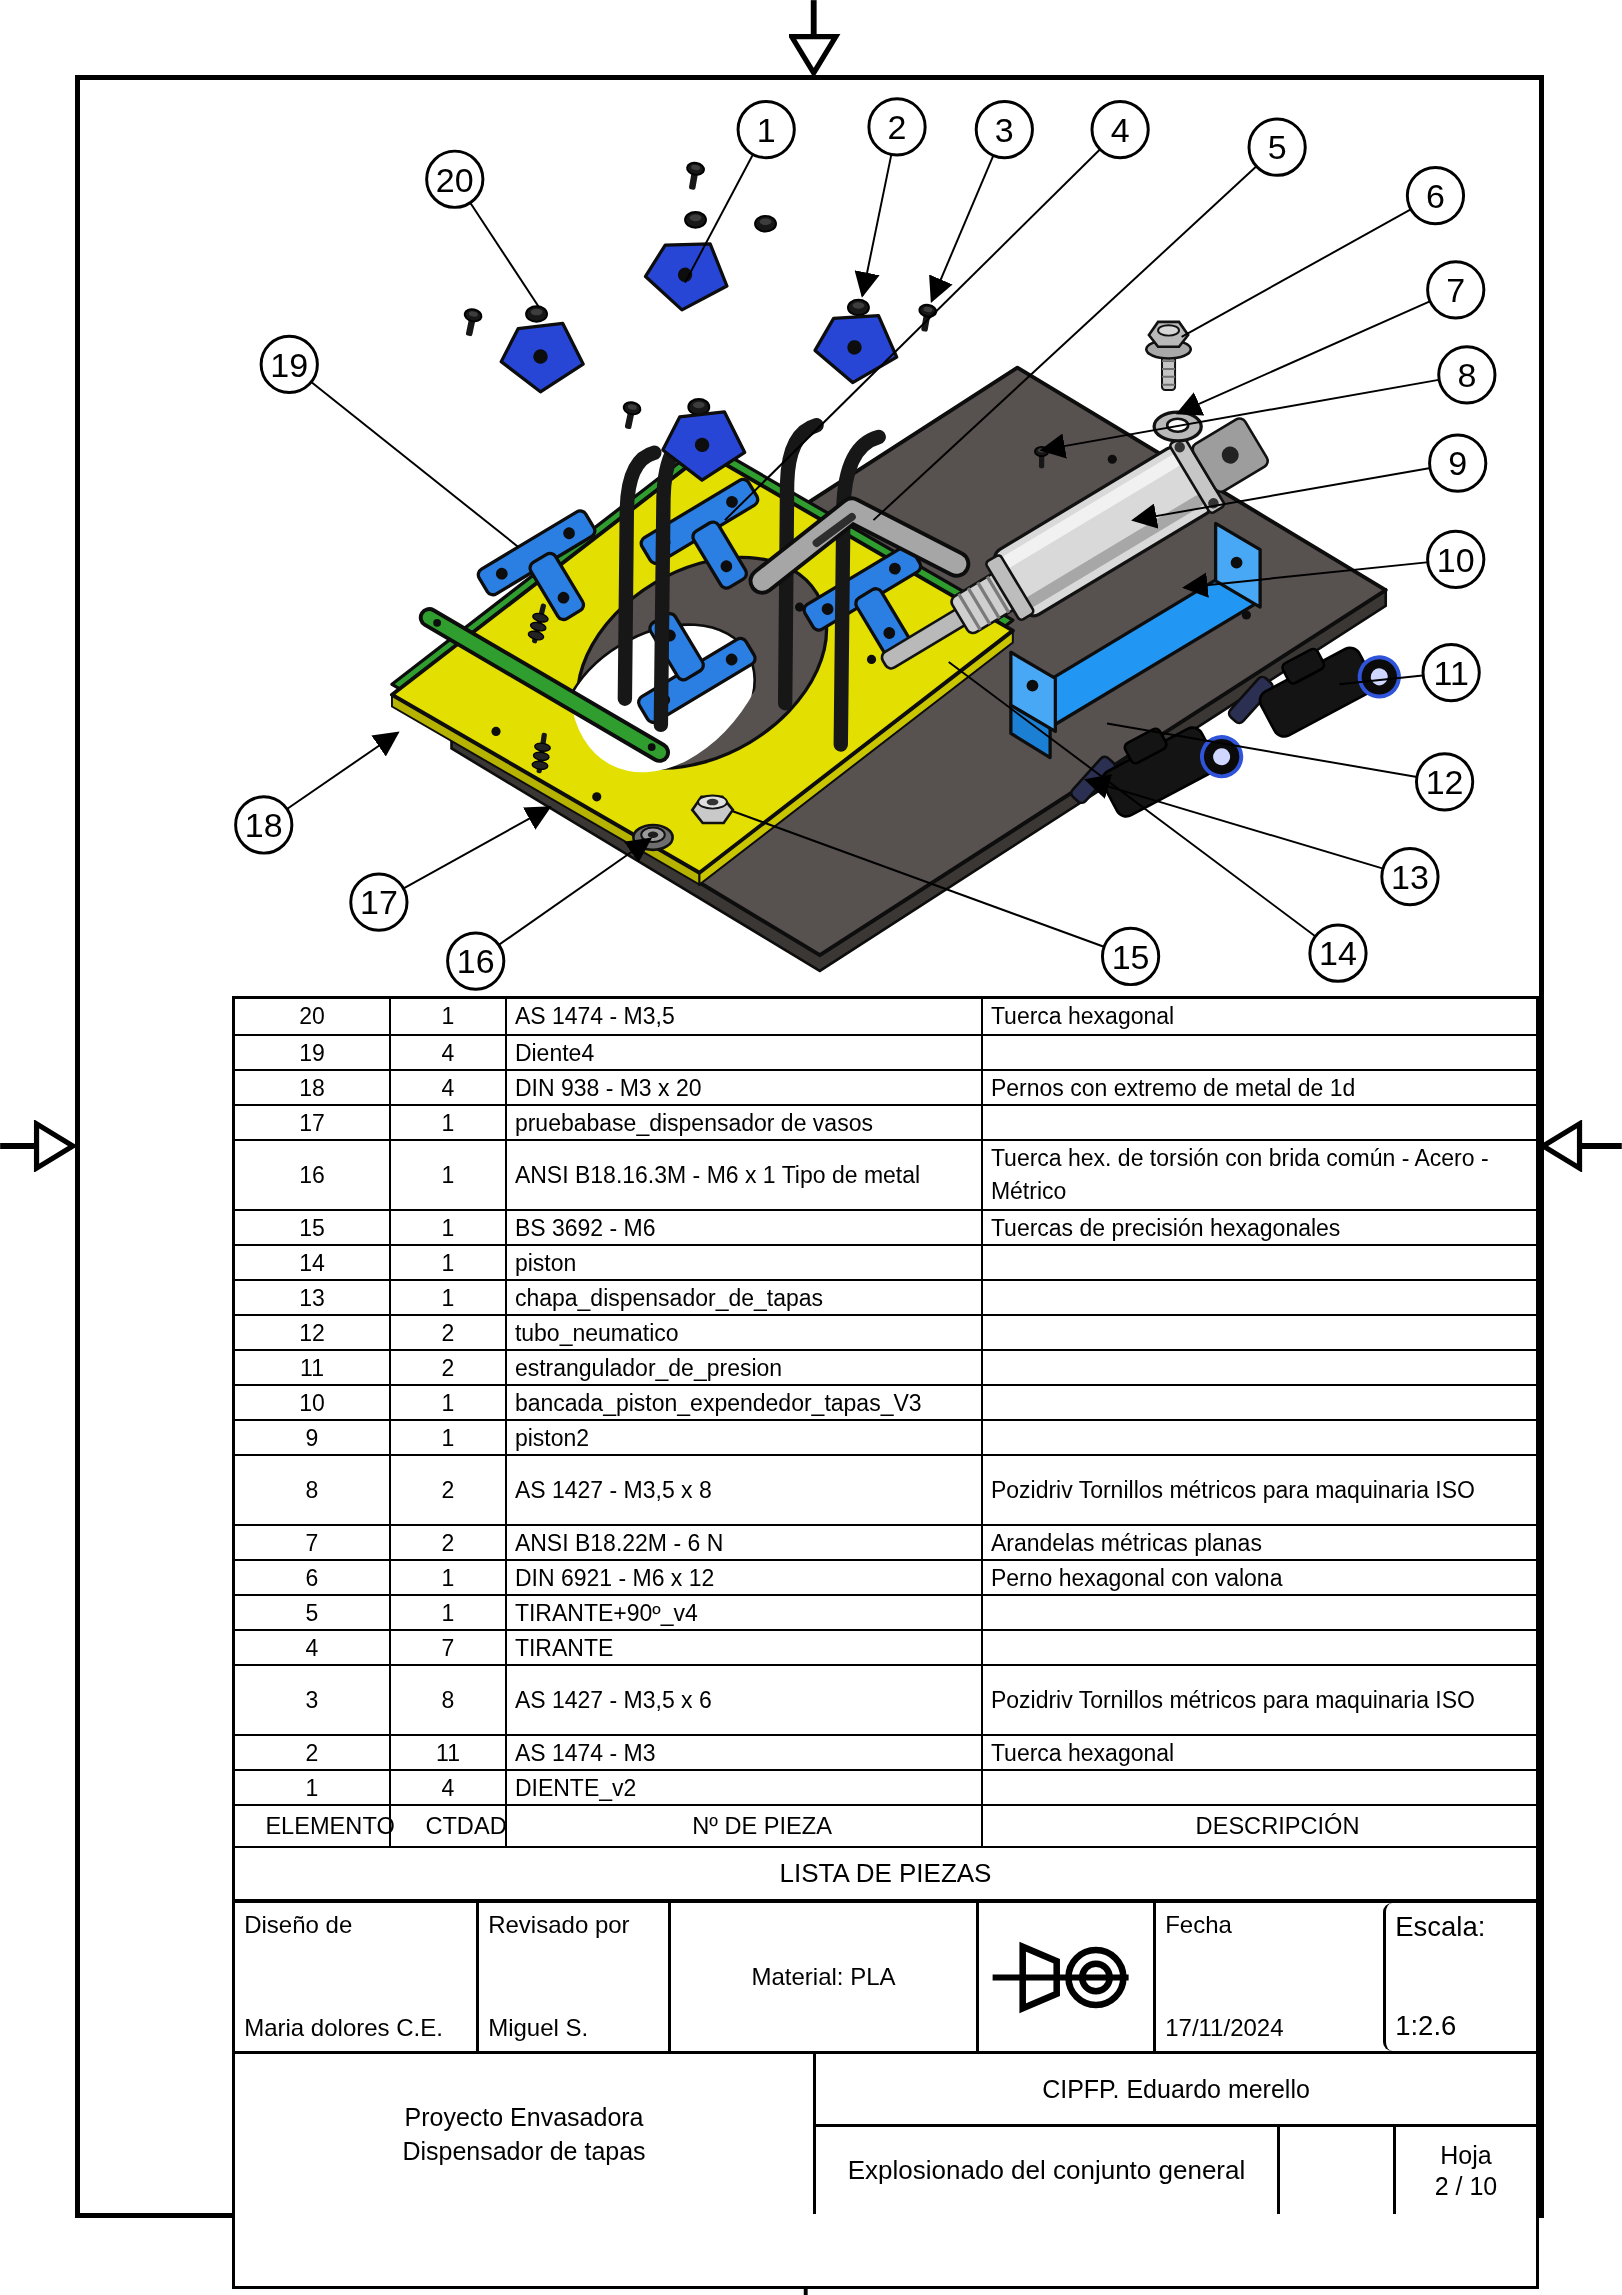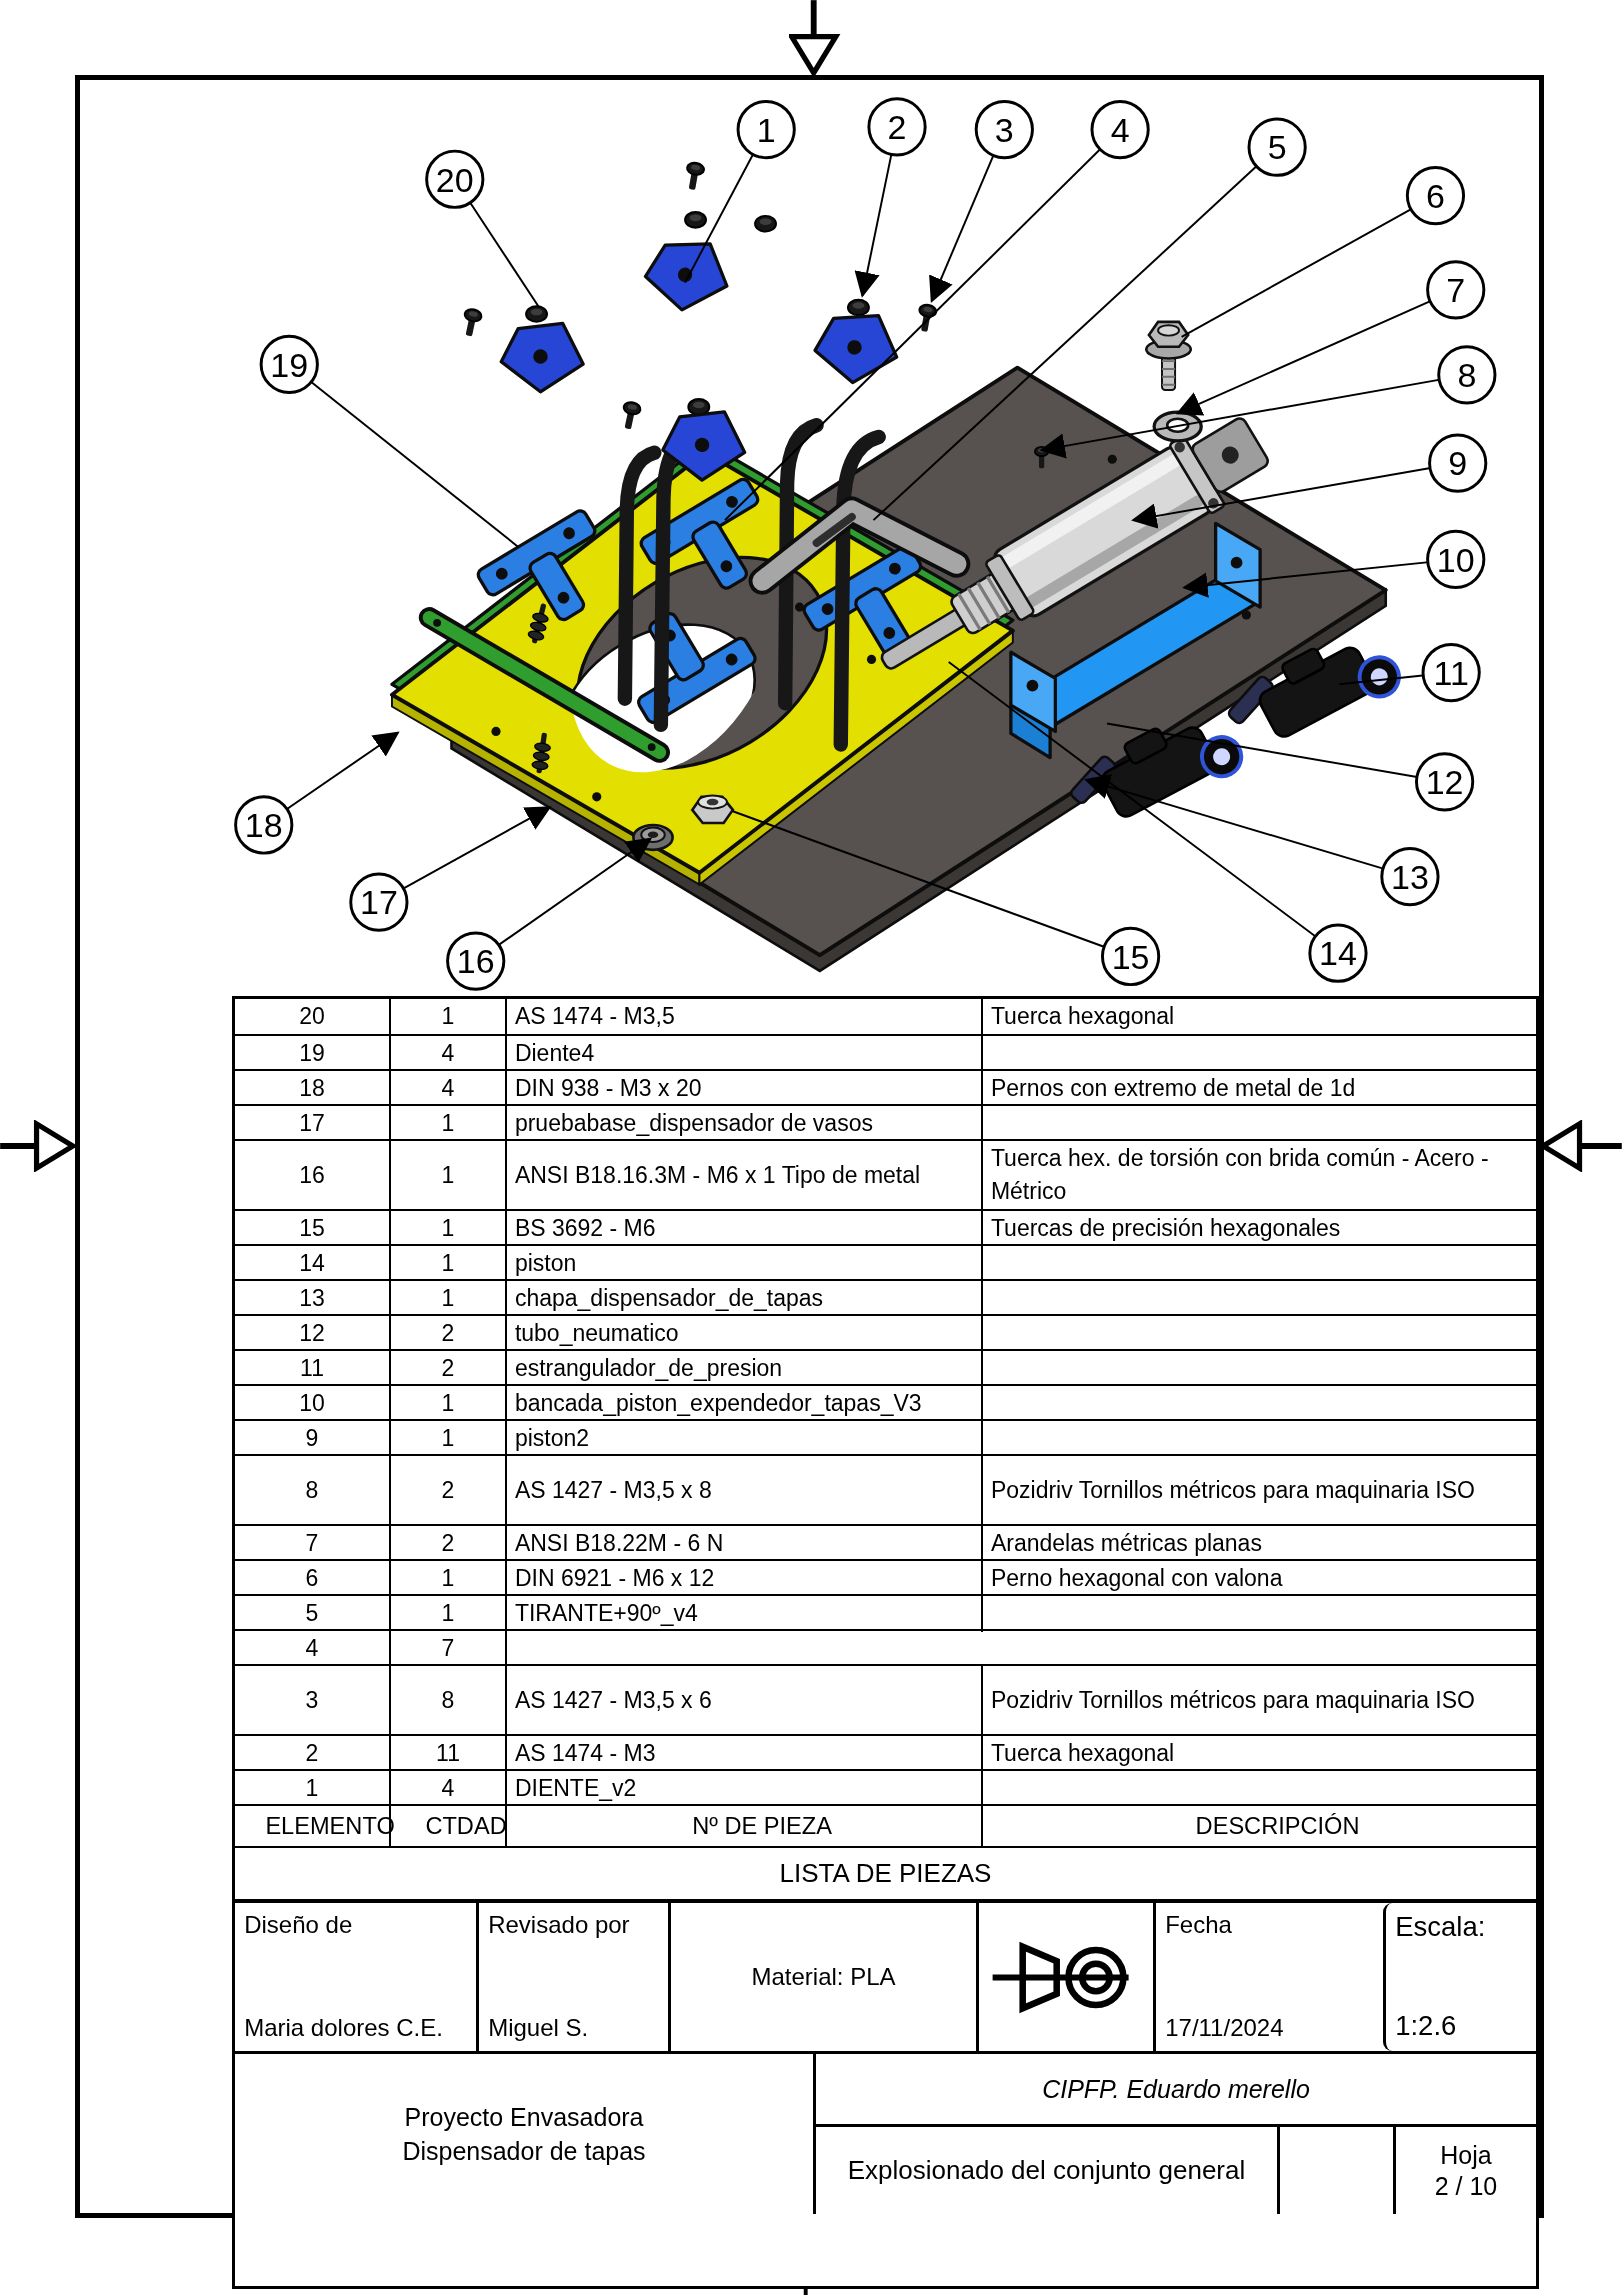--- a/index.html
+++ b/index.html
@@ -35,21 +35,21 @@
            font-size:24px;}
   .tb-cell:first-child{border-left:none;}
   .lblval{display:flex;flex-direction:column;justify-content:space-between;
           padding:7.9px 9.2px 9.2px 9.2px;}
   .center-cell{display:flex;align-items:center;justify-content:center;}
   .tb-row2{display:grid;grid-template-columns:578px 1fr;height:160px;box-sizing:border-box;}
   .tb-project{display:flex;flex-direction:column;align-items:center;justify-content:center;
               font-size:25px;line-height:34px;}
   .tb-right{display:flex;flex-direction:column;border-left:3.3px solid #000;box-sizing:border-box;}
   .tb-org{height:73px;display:flex;align-items:center;justify-content:center;
-          font-size:25px;border-bottom:3.9px solid #000;box-sizing:border-box;font-style:italic;}
+          font-size:25px;border-bottom:3.9px solid #000;box-sizing:border-box;}
   .tb-bottom{flex:1;display:grid;grid-template-columns:461px 116px 1fr;}
   .tb-title{display:flex;align-items:center;justify-content:center;font-size:26px;}
   .tb-spacer{border-left:3.3px solid #000;box-sizing:border-box;}
   .tb-hoja{border-left:3.3px solid #000;box-sizing:border-box;display:flex;
            flex-direction:column;justify-content:center;align-items:center;
            font-size:25px;line-height:31px;}
 </style>
 </head>
 <body>
 
@@ -438,20 +438,21 @@
         </div>
         <div class="prow r54">
           <div class="pcell c-el">5</div>
           <div class="pcell c-qty">1</div>
           <div class="pcell ">TIRANTE+90º_v4</div>
           <div class="pcell "></div>
         </div>
         <div class="prow r54">
           <div class="pcell c-el">4</div>
           <div class="pcell c-qty">7</div>
+          <div class="pcell ">TIRANTE</div>
           <div class="pcell "></div>
         </div>
         <div class="prow r107">
           <div class="pcell c-el">3</div>
           <div class="pcell c-qty">8</div>
           <div class="pcell ">AS 1427 - M3,5 x 6</div>
           <div class="pcell ">Pozidriv Tornillos métricos para maquinaria ISO</div>
         </div>
         <div class="prow r54">
           <div class="pcell c-el">2</div>

